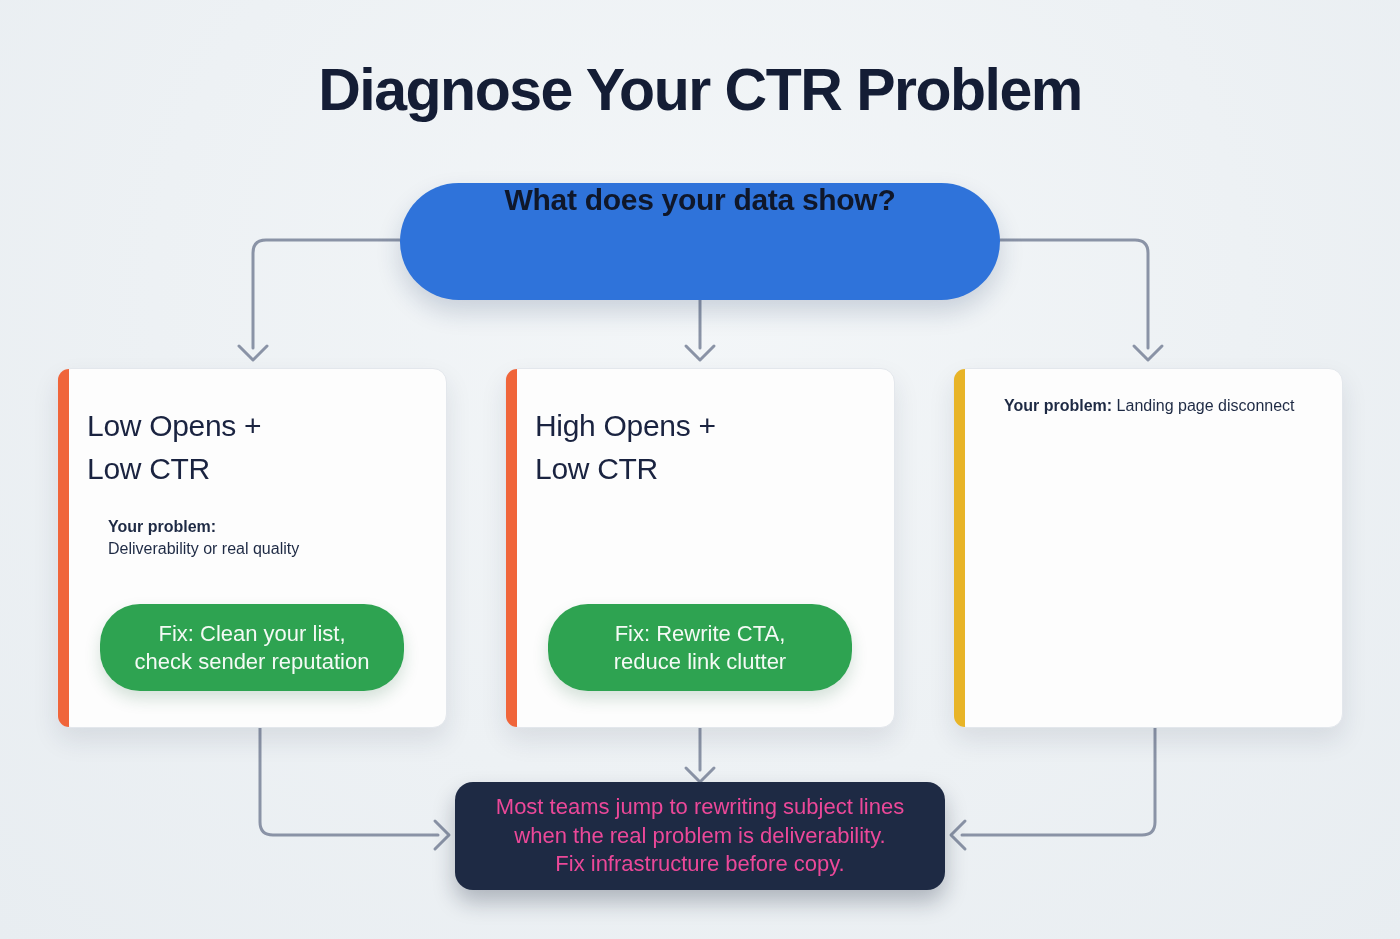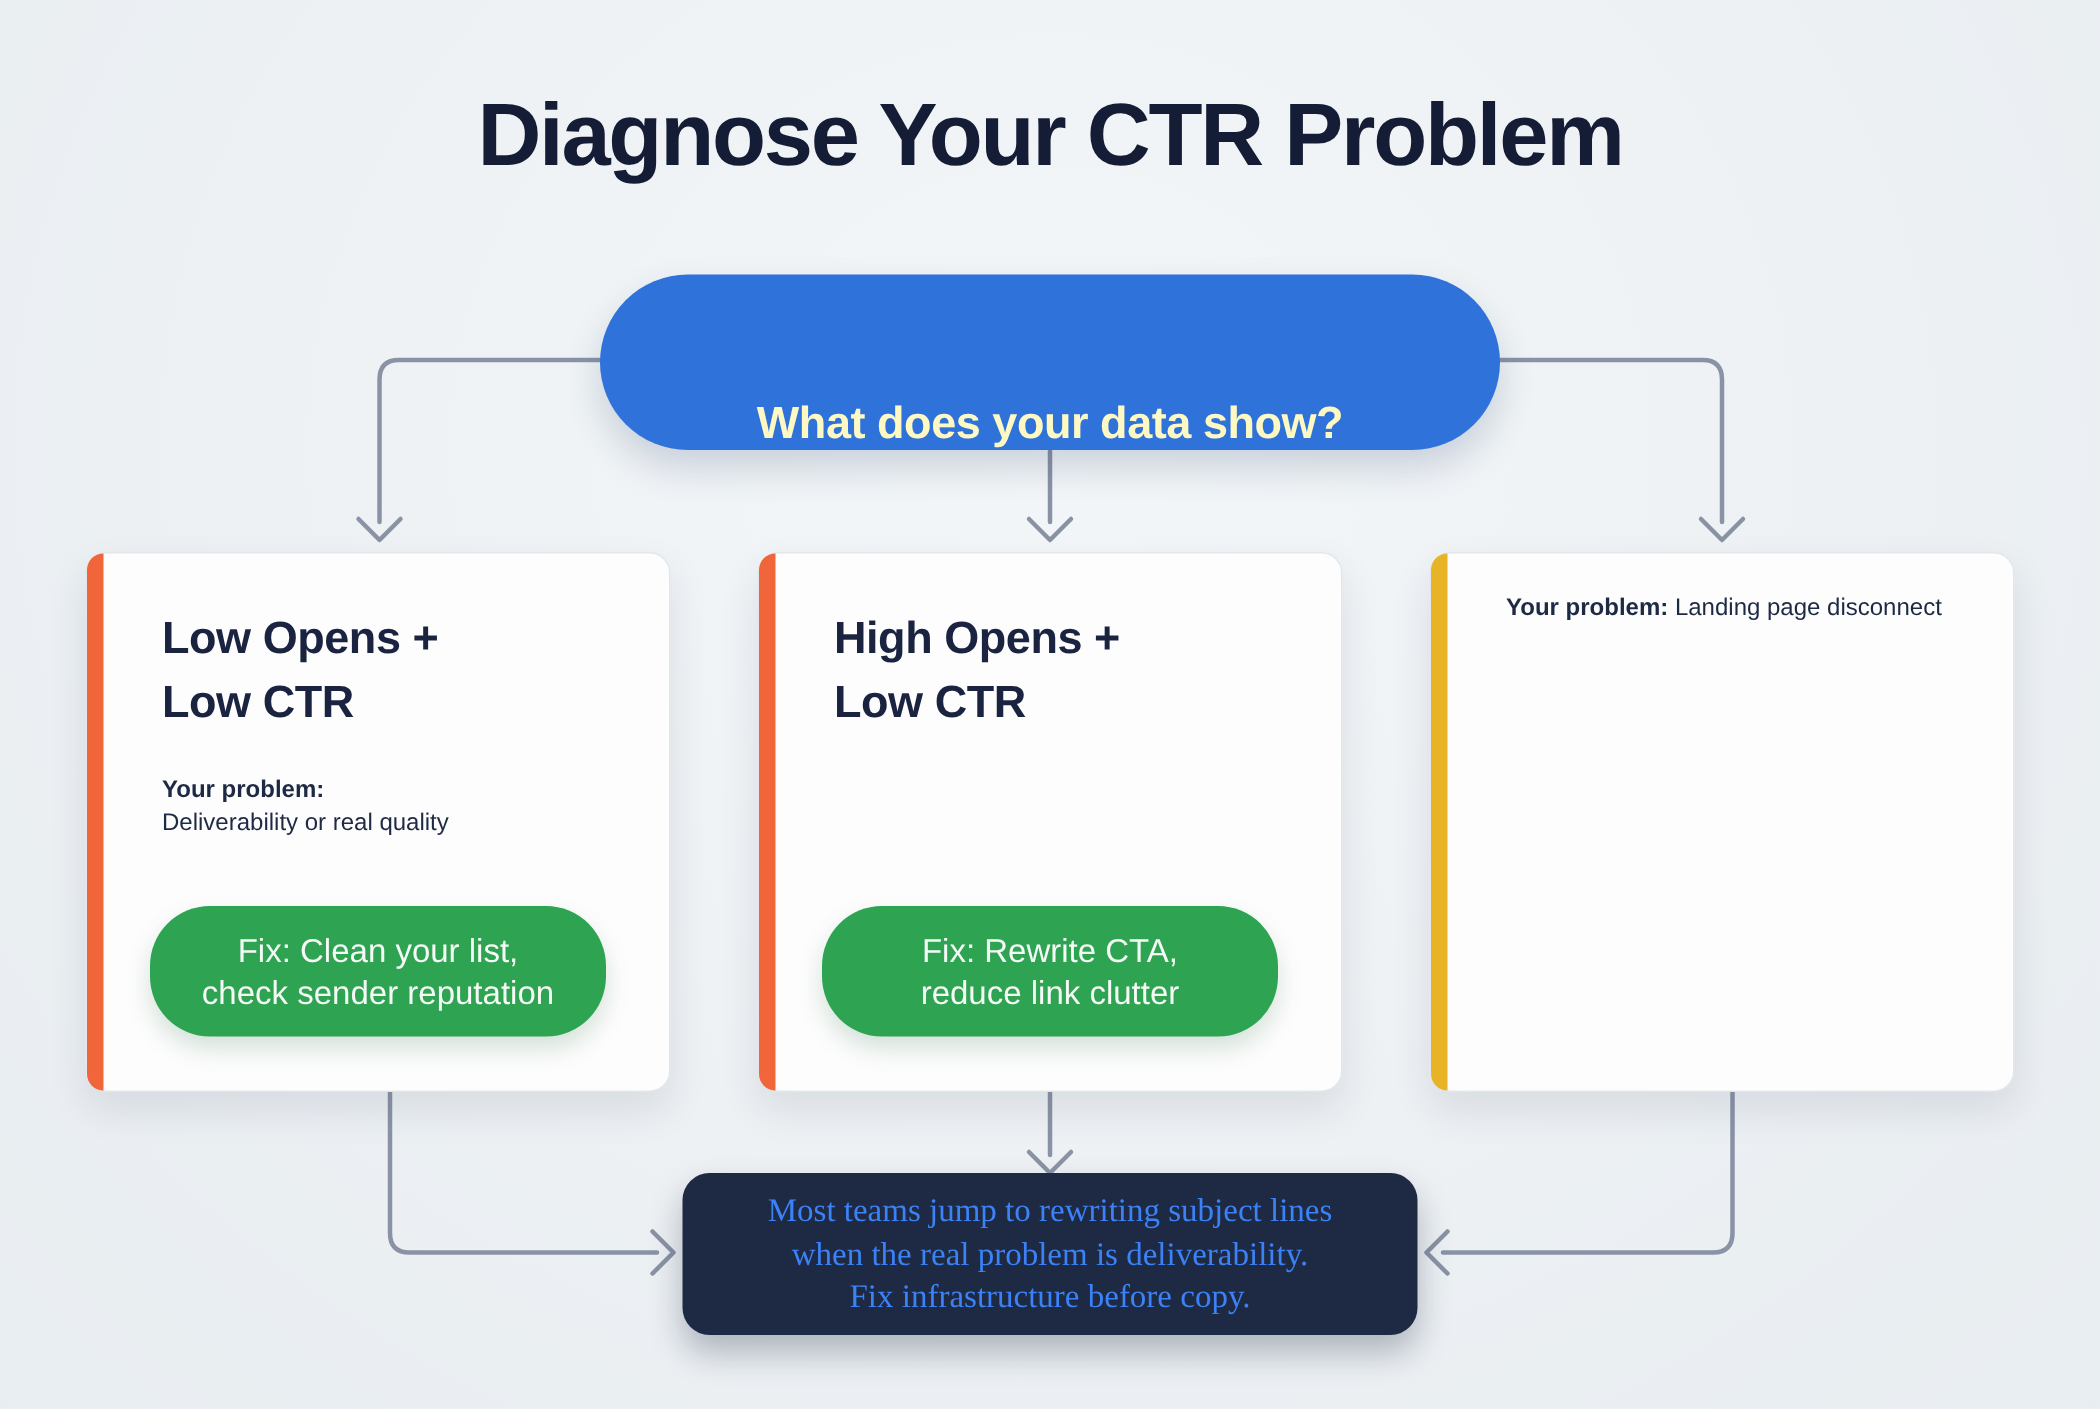--- a/index.html
+++ b/index.html
@@ -18,22 +18,22 @@
   .page-title {
     position: absolute; top: 56px; left: 0; right: 0;
     text-align: center;
     font-size: 59px; font-weight: 800; letter-spacing: -1.5px;
     color: #141d35;
   }
 
   .question-pill {
     position: absolute; left: 400px; top: 183px; width: 600px; height: 117px;
     background: #2f73da; border-radius: 60px;
-    display: flex; align-items: flex-end; justify-content: center;
-    color: #fef9c3; font-size: 30px; font-weight: 700; letter-spacing: -0.3px;
+    display: flex; align-items: flex-start; justify-content: center;
+    color: #0f172a; font-size: 30px; font-weight: 700; letter-spacing: -0.3px;
     box-shadow: 0 12px 24px rgba(24, 48, 96, 0.18);
   }
 
   .card {
     position: absolute; top: 368px; width: 390px; height: 360px;
     background: #fdfdfd;
     border: 1px solid #e3e7ec;
     border-radius: 14px;
     box-shadow: 0 12px 26px rgba(30, 42, 68, 0.10);
   }
@@ -41,22 +41,22 @@
     content: ""; position: absolute; left: 0; top: 0; bottom: 0; width: 11px;
     border-radius: 13px 0 0 13px;
   }
   .card--orange::before { background: #f0653a; }
   .card--gold::before   { background: #e8b427; }
   .card-1 { left: 57px; }
   .card-2 { left: 505px; }
   .card-3 { left: 953px; }
 
   .card-title {
-    margin: 36px 28px 0 50px;
-    font-size: 30px; font-weight: 700; line-height: 1.42;
+    margin: 36px 28px 0 29px;
+    font-size: 30px; font-weight: 400; line-height: 1.42;
     letter-spacing: -0.3px; color: #1a2340;
     white-space: pre-line;
   }
   .card-problem {
     margin: 26px 38px 0 50px;
     font-size: 16px; line-height: 1.35; color: #1e2a44;
   }
   .card-problem strong { font-weight: 700; }
   .block-label { display: block; }
 
@@ -67,25 +67,24 @@
     text-align: center; color: #f4faf5;
     font-size: 22px; line-height: 1.24; font-weight: 500;
     white-space: pre-line;
     box-shadow: 0 8px 16px rgba(30, 100, 55, 0.18);
   }
 
   .note {
     position: absolute; left: 455px; top: 782px; width: 490px; height: 108px;
     background: #1e2a44; border-radius: 18px;
     display: flex; align-items: center; justify-content: center;
-    text-align: center; color: #3b82f6;
+    text-align: center; color: #ec4899;
     font-size: 22px; line-height: 1.3;
     white-space: pre-line;
     box-shadow: 0 12px 22px rgba(18, 28, 52, 0.28);
-    font-family: Liberation Serif, serif;
   }
 </style>
 </head>
 <body>
 
 <div class="stage">
 
   <svg class="connectors" viewBox="0 0 1400 939" fill="none" stroke="#8a93a6" stroke-width="3" stroke-linecap="round" stroke-linejoin="round">
     <path d="M 400 240 L 266 240 Q 253 240 253 253 L 253 348"></path>
     <path d="M 239 346 L 253 360 L 267 346"></path>

